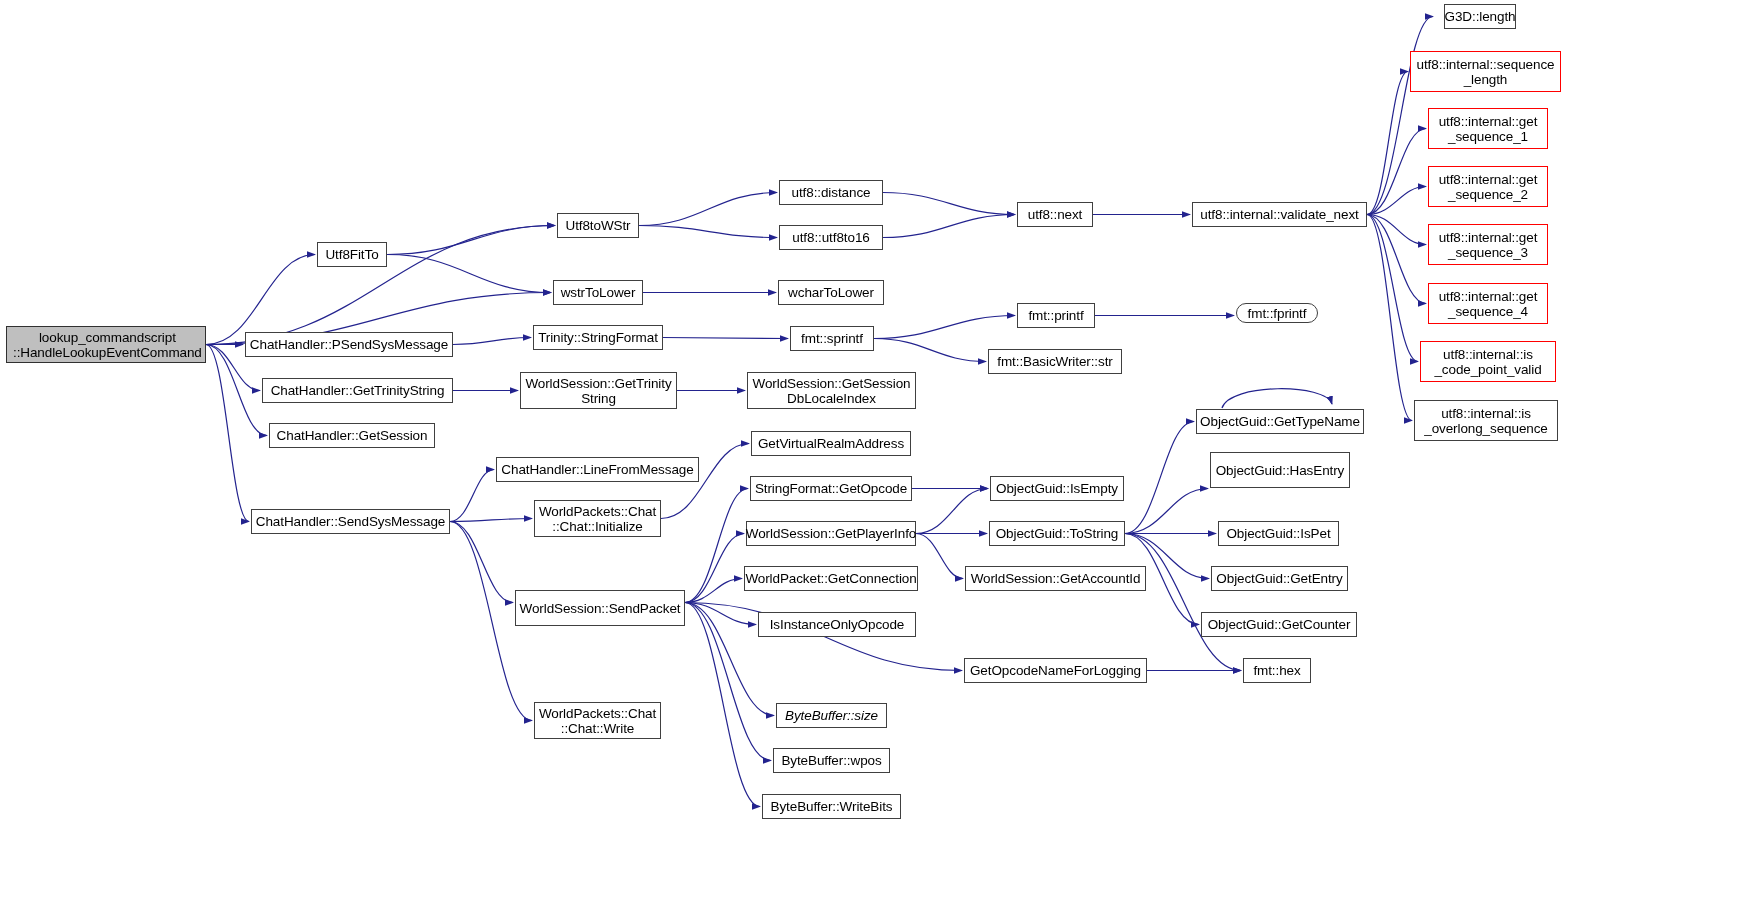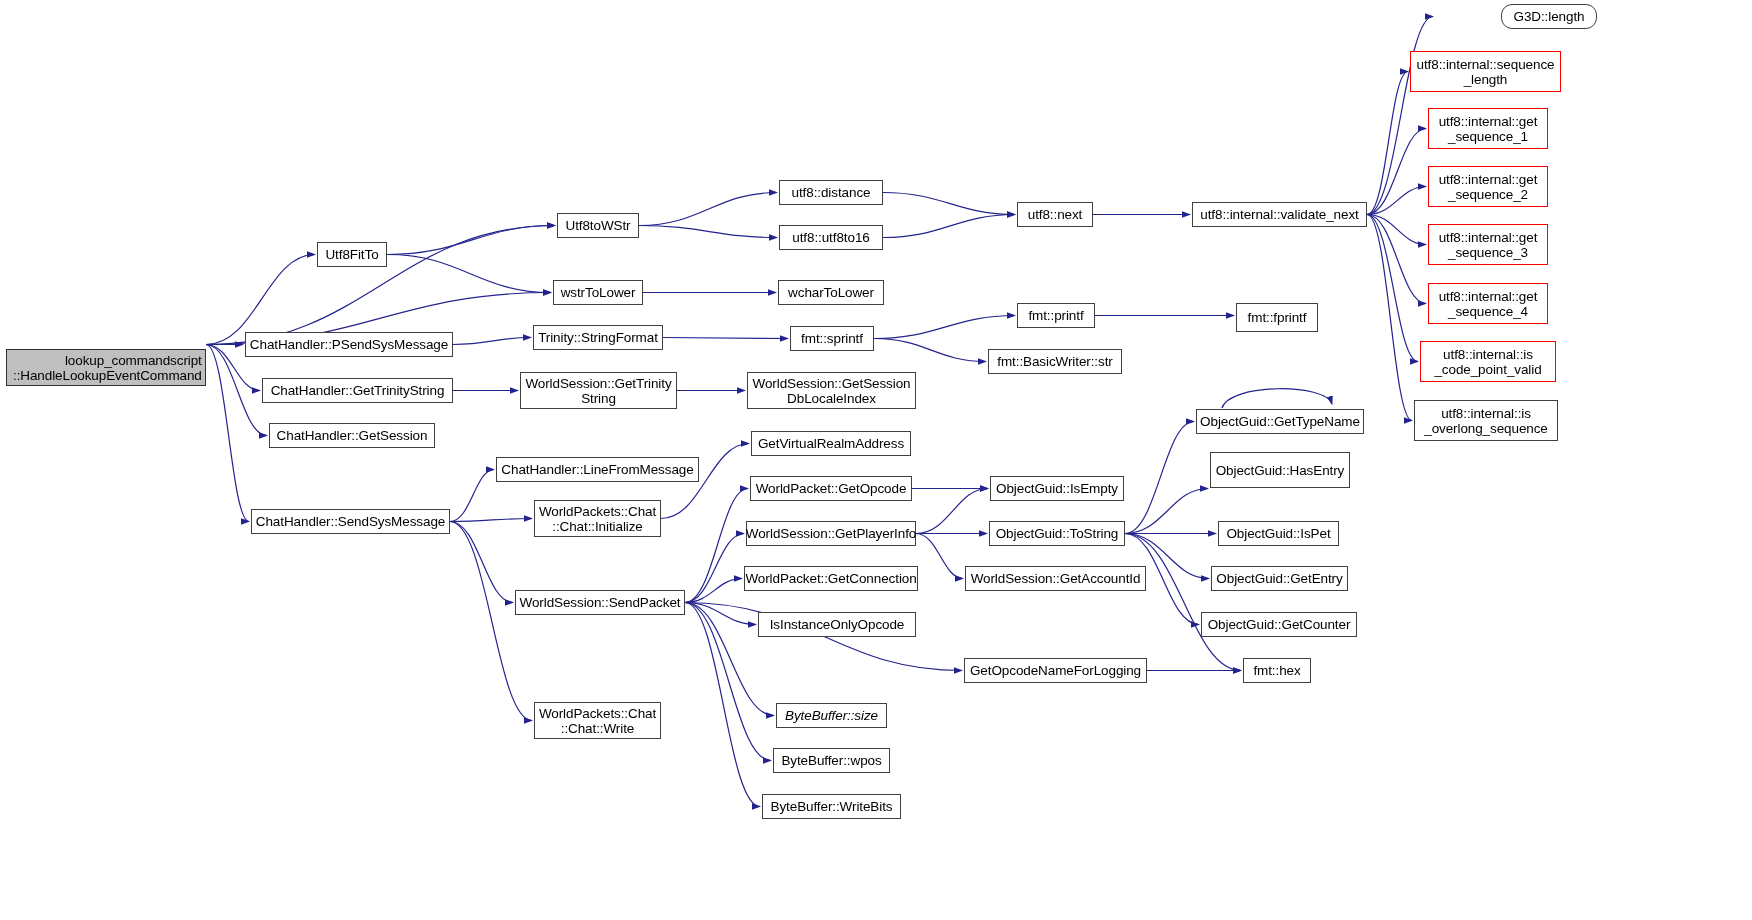--- a/index.html
+++ b/index.html
@@ -22,21 +22,21 @@
     border:1px solid #404040;
     color:#000000;
     font-size:13.5px;
     line-height:15px;
     letter-spacing:-0.1px;
     white-space:pre-line;
     padding:0 4px;
     z-index:5;
   }
   .node.red{border:1px solid #ff0000;}
-  .node.root{background:#bfbfbf;border:1px solid #303030;justify-content:flex-start;text-align:right;padding-left:6px;margin-top:23px;}
+  .node.root{background:#bfbfbf;border:1px solid #303030;justify-content:flex-start;text-align:center;padding-left:6px;}
 </style>
 </head>
 <body>
 
 <div id="canvas">
   <svg id="edges" viewBox="0 0 1752 920" xmlns="http://www.w3.org/2000/svg">
     <defs>
       <marker id="ah" markerWidth="9" markerHeight="9" refX="8" refY="3.2" orient="auto" markerUnits="userSpaceOnUse">
         <path d="M0,0 L9,3.2 L0,6.4 z" fill="#23238e"></path>
       </marker>
@@ -115,47 +115,47 @@
       <div class="node" style="left: 778px; top: 280px; width: 106px; height: 25px;">wcharToLower</div>
       <div class="node" style="left: 533px; top: 325px; width: 130px; height: 25px;">Trinity::StringFormat</div>
       <div class="node" style="left: 790px; top: 326px; width: 84px; height: 25px;">fmt::sprintf</div>
       <div class="node" style="left: 520px; top: 372px; width: 157px; height: 37px;">WorldSession::GetTrinity
 String</div>
       <div class="node" style="left: 747px; top: 372px; width: 169px; height: 37px;">WorldSession::GetSession
 DbLocaleIndex</div>
       <div class="node" style="left: 496px; top: 457px; width: 203px; height: 25px;">ChatHandler::LineFromMessage</div>
       <div class="node" style="left: 534px; top: 500px; width: 127px; height: 37px;">WorldPackets::Chat
 ::Chat::Initialize</div>
-      <div class="node" style="left: 515px; top: 590px; width: 170px; height: 25px;">WorldSession::SendPacket</div>
+      <div class="node" style="left: 515px; top: 590px; width: 170px; height: 36px;">WorldSession::SendPacket</div>
       <div class="node" style="left: 534px; top: 702px; width: 127px; height: 37px;">WorldPackets::Chat
 ::Chat::Write</div>
       <div class="node" style="left: 751px; top: 431px; width: 160px; height: 25px;">GetVirtualRealmAddress</div>
-      <div class="node" style="left: 750px; top: 476px; width: 162px; height: 25px;">WorldPacket::GetOpcode</div>
+      <div class="node" style="left: 750px; top: 476px; width: 162px; height: 25px;">StringFormat::GetOpcode</div>
       <div class="node" style="left: 746px; top: 521px; width: 170px; height: 25px;">WorldSession::GetPlayerInfo</div>
       <div class="node" style="left: 744px; top: 566px; width: 174px; height: 25px;">WorldPacket::GetConnection</div>
       <div class="node" style="left: 758px; top: 612px; width: 158px; height: 25px;">IsInstanceOnlyOpcode</div>
       <div class="node" style="left: 776px; top: 703px; width: 111px; height: 25px; font-style: italic;">ByteBuffer::size</div>
       <div class="node" style="left: 773px; top: 748px; width: 117px; height: 25px;">ByteBuffer::wpos</div>
       <div class="node" style="left: 762px; top: 794px; width: 139px; height: 25px;">ByteBuffer::WriteBits</div>
       <div class="node" style="left: 964px; top: 658px; width: 183px; height: 25px;">GetOpcodeNameForLogging</div>
       <div class="node" style="left: 1017px; top: 202px; width: 76px; height: 25px;">utf8::next</div>
       <div class="node" style="left: 1017px; top: 303px; width: 78px; height: 25px;">fmt::printf</div>
       <div class="node" style="left: 988px; top: 349px; width: 134px; height: 25px;">fmt::BasicWriter::str</div>
       <div class="node" style="left: 1192px; top: 202px; width: 175px; height: 25px;">utf8::internal::validate_next</div>
-      <div class="node" style="left: 1236px; top: 303px; width: 82px; height: 29px;">fmt::fprintf</div>
+      <div class="node" style="left: 1236px; top: 303px; width: 82px; height: 20px; border-radius: 12px;">fmt::fprintf</div>
       <div class="node" style="left: 990px; top: 476px; width: 134px; height: 25px;">ObjectGuid::IsEmpty</div>
       <div class="node" style="left: 989px; top: 521px; width: 136px; height: 25px;">ObjectGuid::ToString</div>
       <div class="node" style="left: 965px; top: 566px; width: 181px; height: 25px;">WorldSession::GetAccountId</div>
       <div class="node" style="left: 1196px; top: 409px; width: 168px; height: 25px;">ObjectGuid::GetTypeName</div>
       <div class="node" style="left: 1210px; top: 452px; width: 140px; height: 36px;">ObjectGuid::HasEntry</div>
       <div class="node" style="left: 1218px; top: 521px; width: 121px; height: 25px;">ObjectGuid::IsPet</div>
       <div class="node" style="left: 1211px; top: 566px; width: 137px; height: 25px;">ObjectGuid::GetEntry</div>
       <div class="node" style="left: 1201px; top: 612px; width: 156px; height: 25px;">ObjectGuid::GetCounter</div>
       <div class="node" style="left: 1243px; top: 658px; width: 68px; height: 25px;">fmt::hex</div>
-      <div class="node" style="left: 1501px; top: 4px; width: 96px; height: 25px; border-radius: 11px;">G3D::length</div>
+      <div class="node" style="left: 1444px; top: 4px; width: 72px; height: 25px;">G3D::length</div>
       <div class="node red" style="left: 1410px; top: 51px; width: 151px; height: 41px;">utf8::internal::sequence
 _length</div>
       <div class="node red" style="left: 1428px; top: 108px; width: 120px; height: 41px;">utf8::internal::get
 _sequence_1</div>
       <div class="node red" style="left: 1428px; top: 166px; width: 120px; height: 41px;">utf8::internal::get
 _sequence_2</div>
       <div class="node red" style="left: 1428px; top: 224px; width: 120px; height: 41px;">utf8::internal::get
 _sequence_3</div>
       <div class="node red" style="left: 1428px; top: 283px; width: 120px; height: 41px;">utf8::internal::get
 _sequence_4</div>

